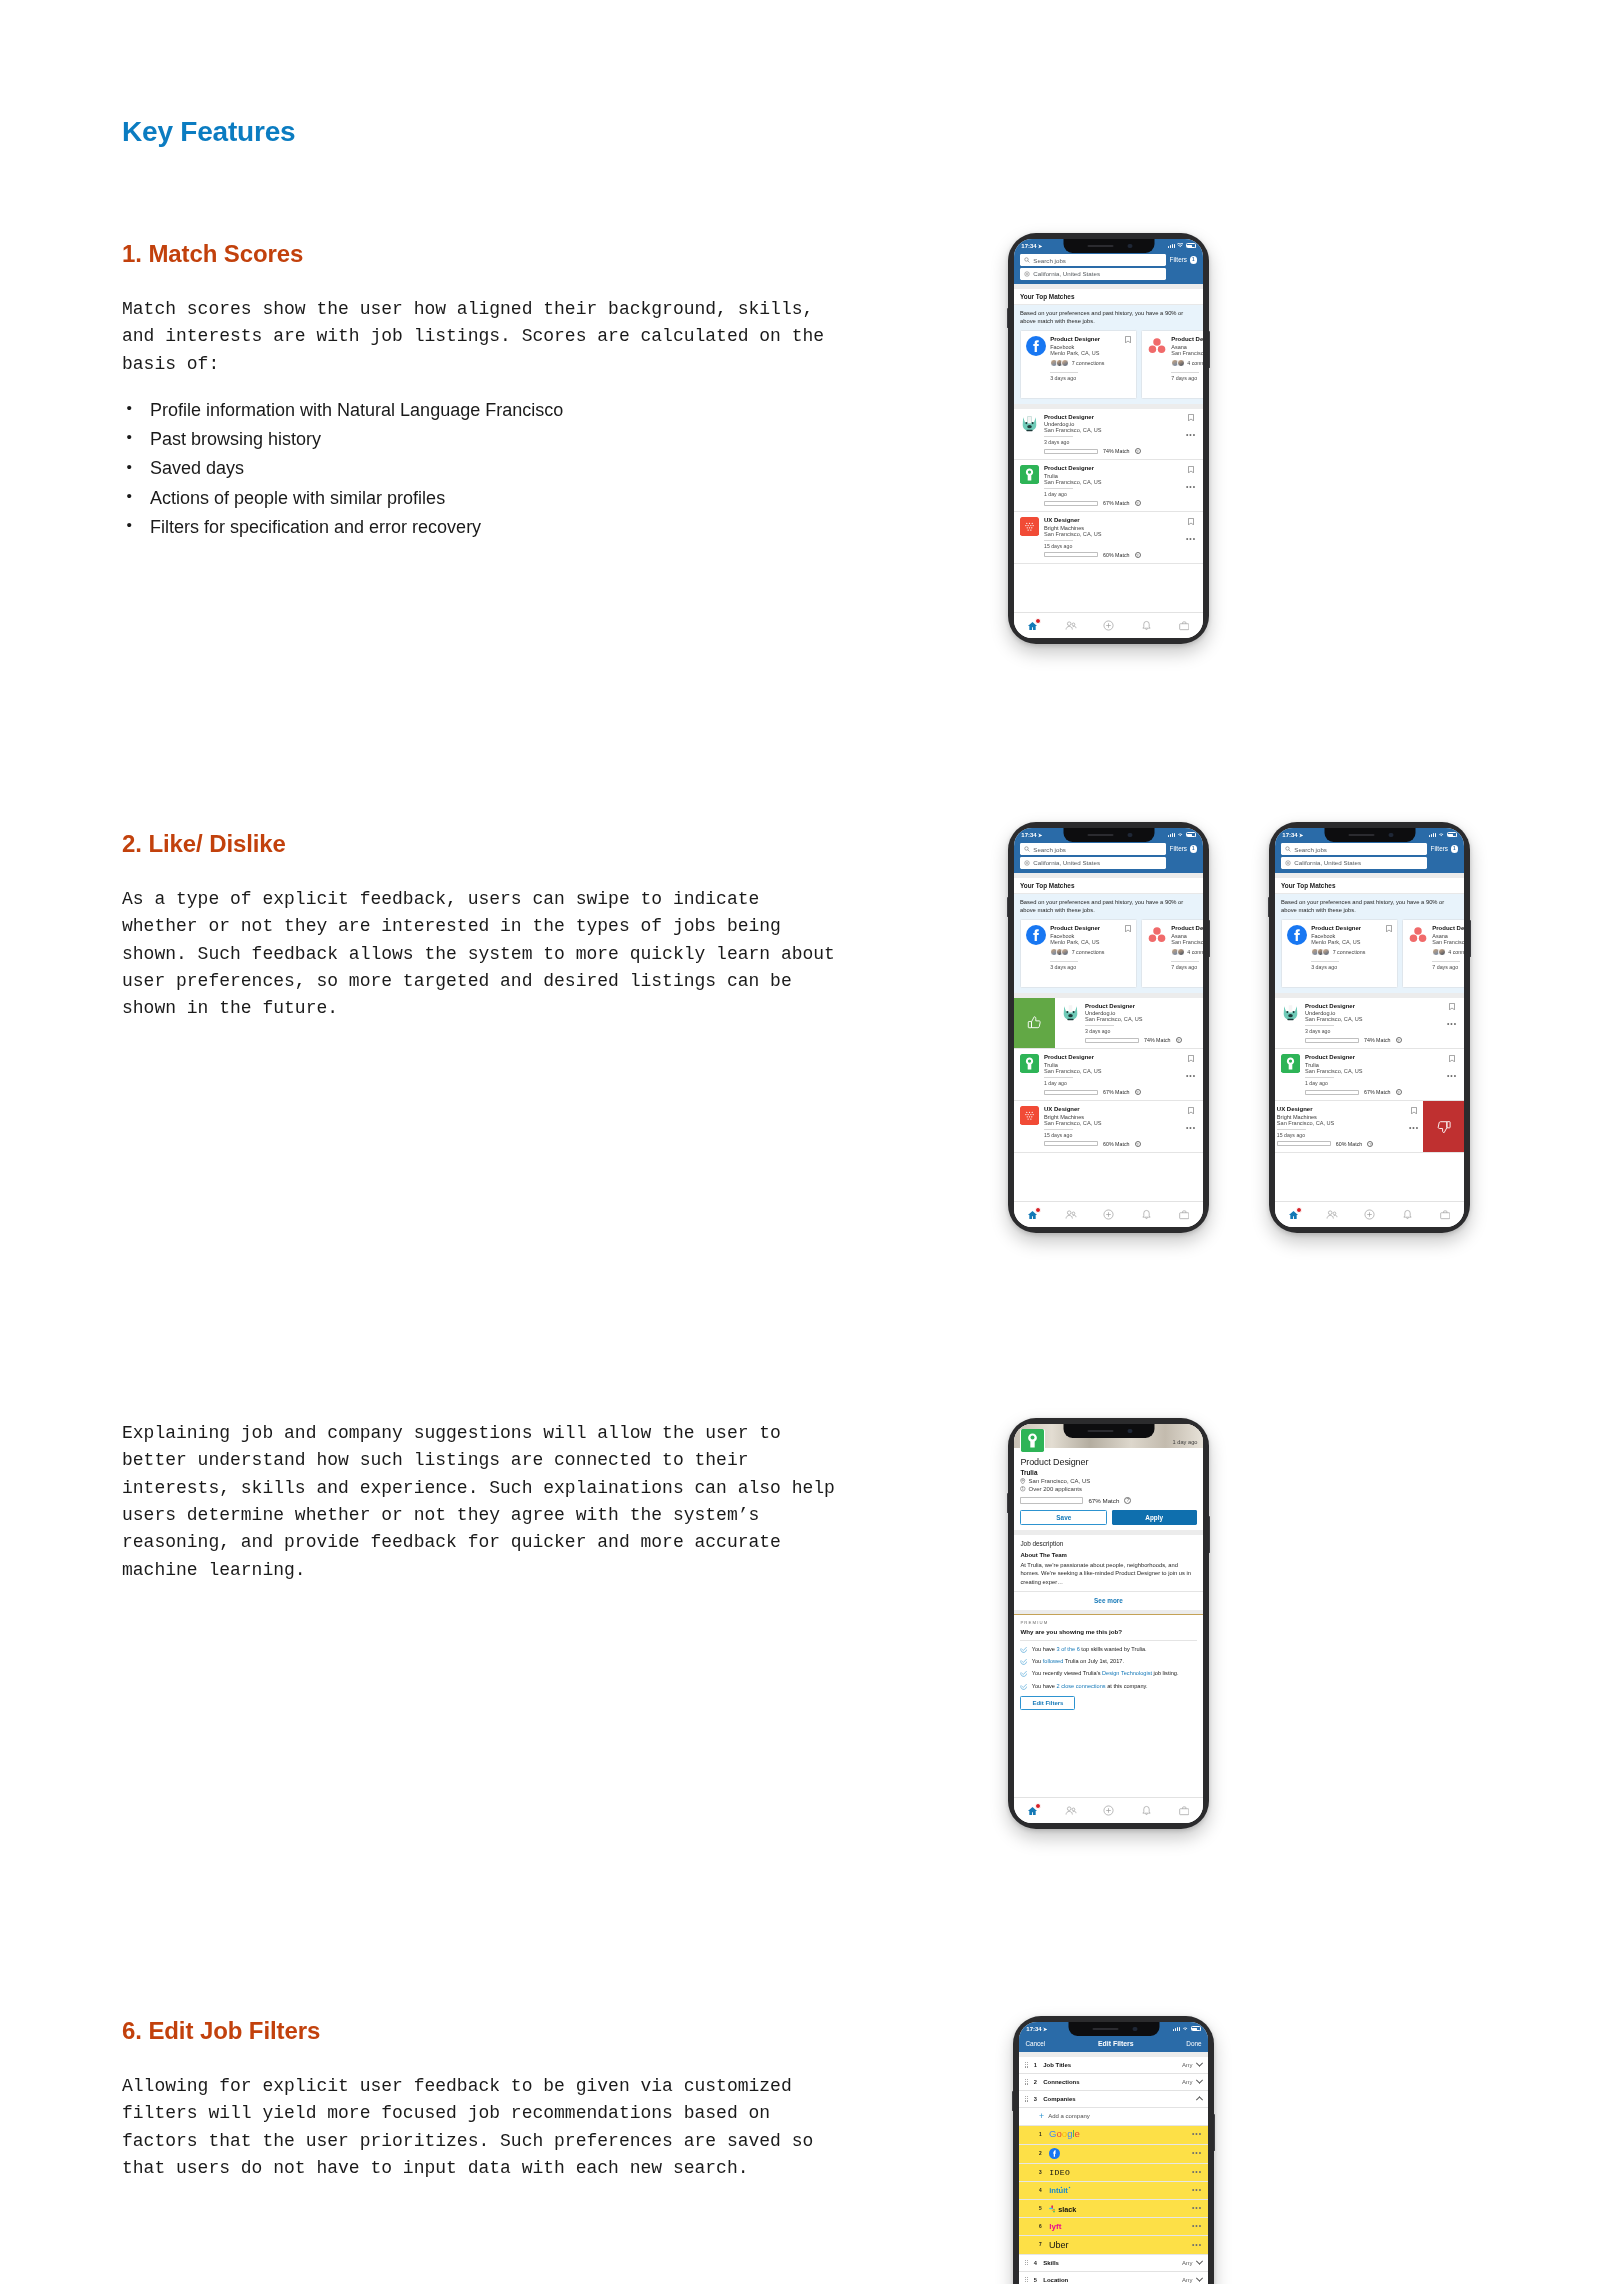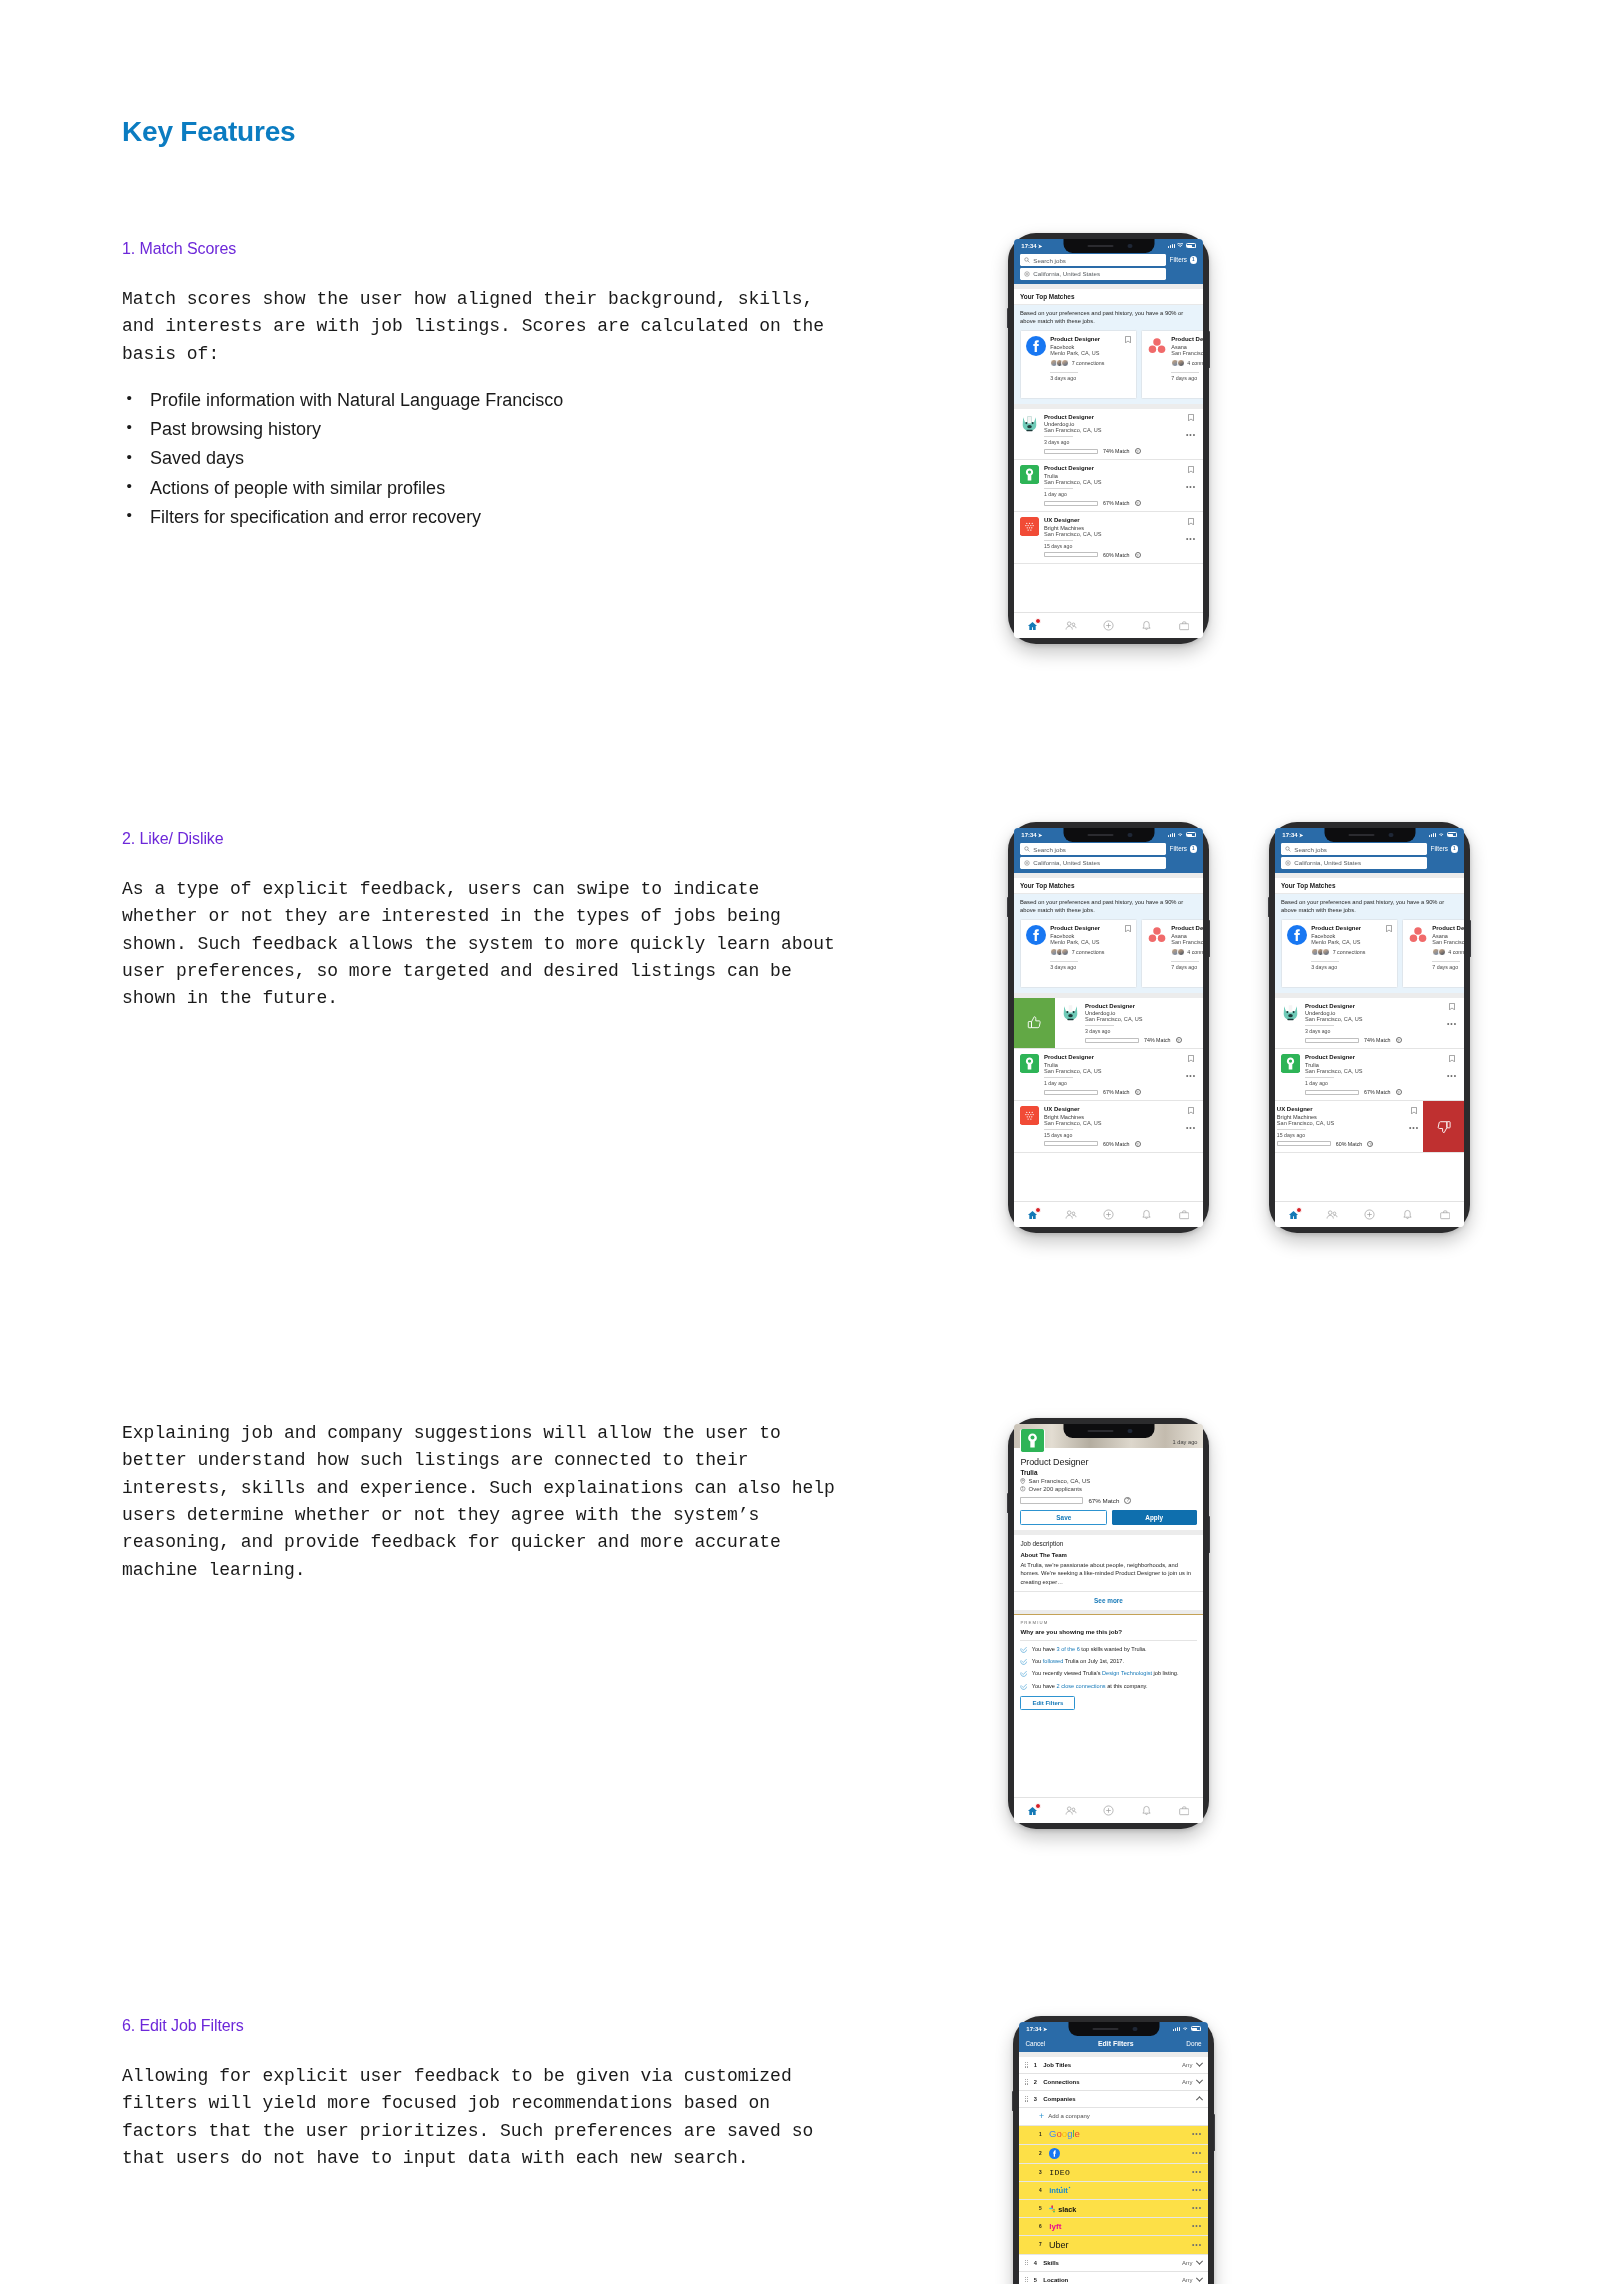--- a/index.html
+++ b/index.html
@@ -17,23 +17,23 @@
     left: 122px; top: 116px;
     font-size: 28px;
     font-weight: bold;
     color: #0b7cc1;
     letter-spacing: -0.2px;
   }
 
   
   .section { position: absolute; left: 122px; width: 713px; }
   .section-title {
-    font-size: 16px;
-    font-weight: normal;
-    color: #6d28d9;
+    font-size: 24px;
+    font-weight: bold;
+    color: #c2410c;
     margin-bottom: 28px;
     letter-spacing: -0.1px;
   }
   .section-body {
     font-size: 18px;
     line-height: 1.52;
     color: #1a1a1a;
   }
   .section-body p { margin-bottom: 15.5px; font-family: Liberation Mono, monospace; }
   .bullets { list-style: none; margin-top: 18px; }
@@ -75,21 +75,21 @@
     position: absolute;
     right: -1.4px; top: 98px;
     width: 1.8px; height: 37px;
     background: #3e3e42;
     border-radius: 1.4px;
   }
   .phone-screen {
     position: relative;
     width: 100%; height: 100%;
     background: #ffffff;
-    border-radius: 4px;
+    border-radius: 18px;
     overflow: hidden;
   }
   .notch {
     position: absolute;
     left: 50%; top: 0;
     transform: translateX(-50%);
     width: 91px; height: 13.7px;
     background: #0d0d0f;
     border-bottom-left-radius: 9px;
     border-bottom-right-radius: 9px;

